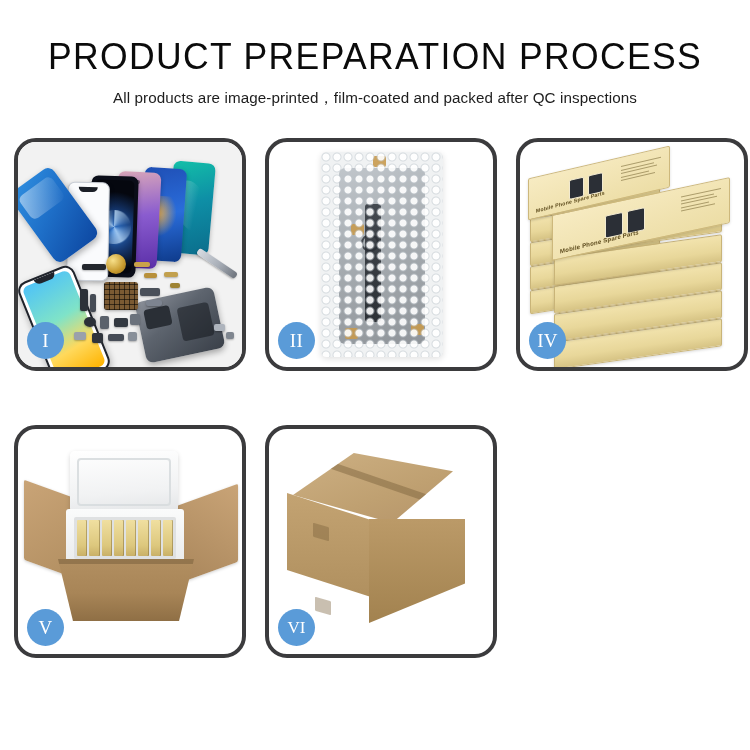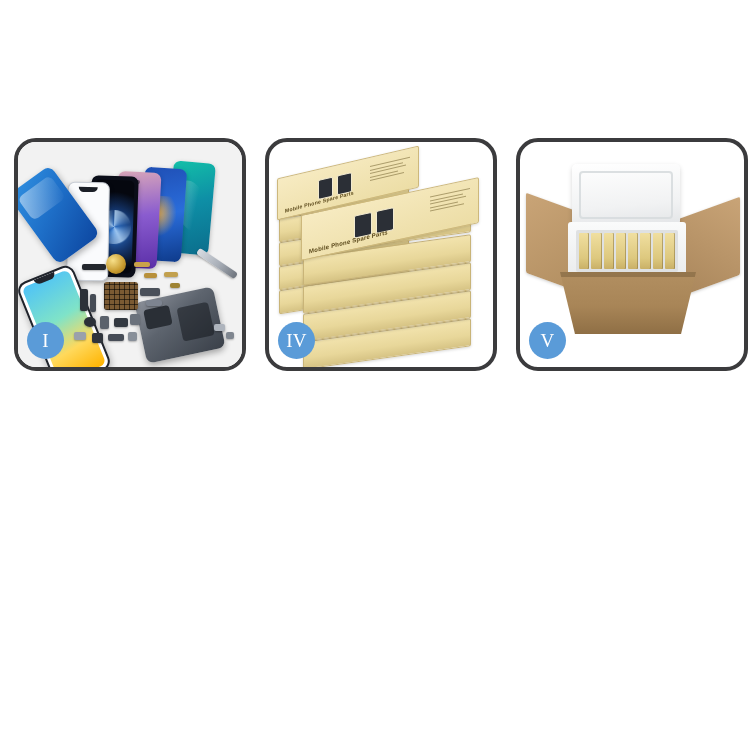--- a/index.html
+++ b/index.html
@@ -334,20 +334,24 @@
     clip-path:polygon(0 0,100% -26%,100% 62%,0 100%);}
   .c-tab{position:absolute;background:rgba(120,96,58,.4);border-radius:1px;}
   .c-tab1{left:44px;top:96px;width:16px;height:14px;transform:skewY(16deg);}
   .c-tab2{left:46px;top:170px;width:16px;height:14px;transform:skewY(16deg);}
 </style>
 </head>
 <body>
 
 <div class="page">
 
+  <div class="header">
+    <div class="title">PRODUCT PREPARATION PROCESS</div>
+    <div class="subtitle">All products are image-printed，film-coated and packed after QC inspections</div>
+  </div>
 
   <div class="grid">
 
     <div class="panel panel-1">
       <div class="stage">
         <div class="ph ph-e"></div>
         <div class="ph ph-d"></div>
         <div class="ph ph-c"></div>
         <div class="ph ph-b">
             <div class="glow"></div>
@@ -378,20 +382,35 @@
         <div class="part p14"></div>
         <div class="part p15"></div>
         <div class="part p16"></div>
         <div class="part p17"></div>
         <div class="part p18"></div>
         <div class="part p19"></div>
       </div>
       <div class="badge">I</div>
     </div>
 
+    <div class="panel panel-2">
+      <div class="stage">
+        <div class="bubblebag">
+          <div class="inner"></div>
+          <div class="flex"></div>
+          <div class="ring"></div>
+          <div class="tape t1"></div>
+          <div class="tape t2"></div>
+          <div class="tape t3"></div>
+          <div class="tape t4"></div>
+          <div class="bubbles"></div>
+        </div>
+      </div>
+      <div class="badge">II</div>
+    </div>
 
 
     <div class="panel panel-4">
       <div class="stage">
         <div class="stackwrap">
           <div class="bx bxL bxL5"></div>
           <div class="bx bxL bxL4"></div>
           <div class="bx bxL bxL3"></div>
           <div class="bx bxL bxL2"></div>
           <div class="bx bxL bxL1"></div>
@@ -450,15 +469,27 @@
             <div class="yb"></div>
             <div class="yb"></div>
           <div class="yb"></div>
             <div class="yb"></div>
         </div>
         <div class="v-carton"></div>
       </div>
       <div class="badge">V</div>
     </div>
 
+    <div class="panel panel-6">
+      <div class="stage">
+        <div class="c-top">
+            <div class="seam"></div>
+          </div>
+        <div class="c-left"></div>
+        <div class="c-right"></div>
+        <div class="c-tab c-tab1"></div>
+        <div class="c-tab c-tab2"></div>
+      </div>
+      <div class="badge wide">VI</div>
+    </div>
 
   </div>
 </div>
 
 </body></html>

